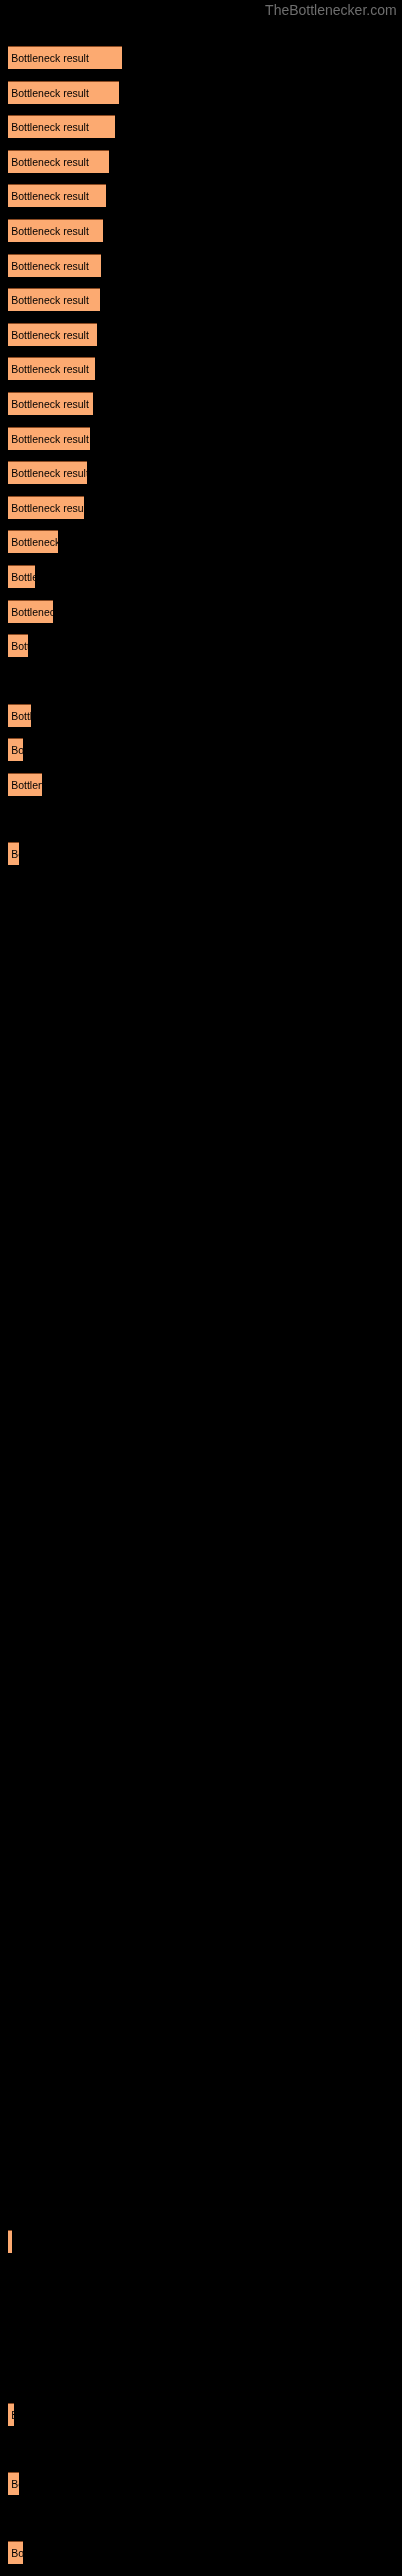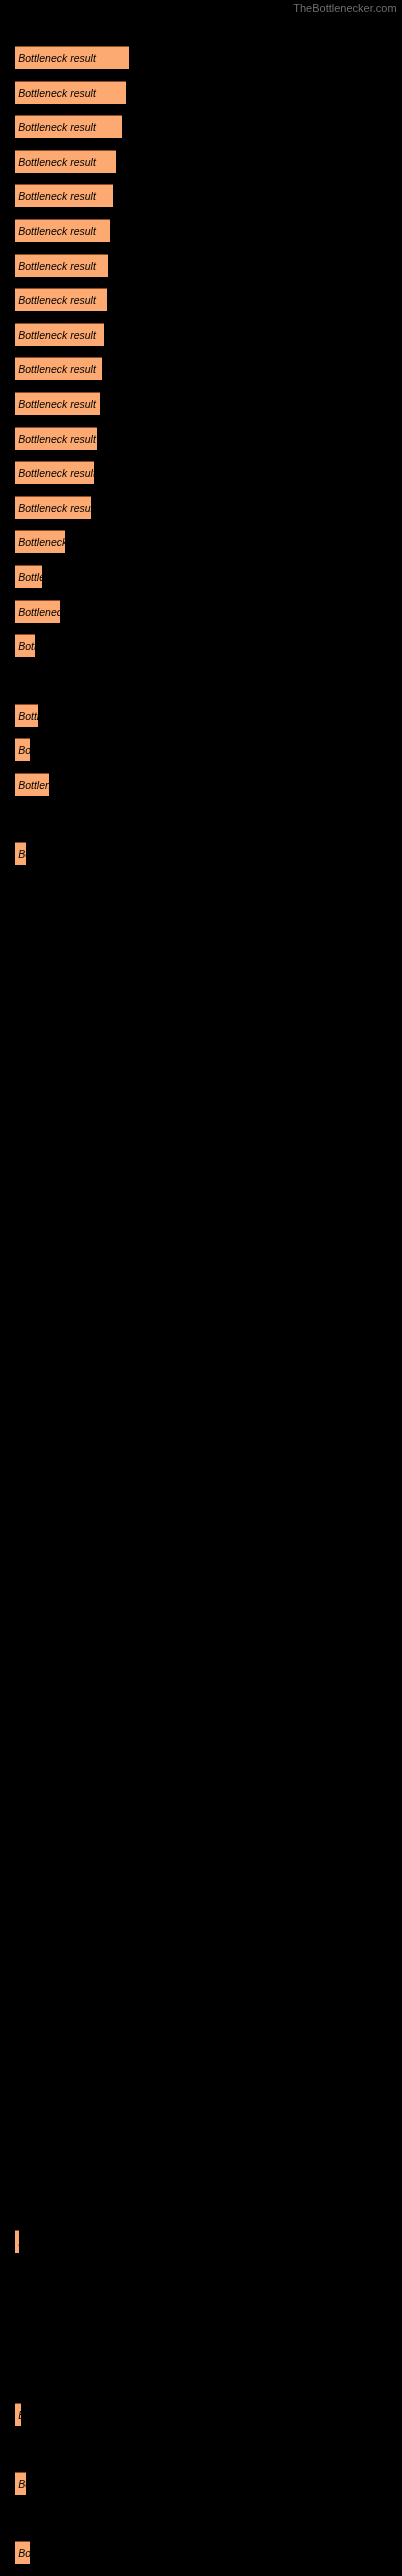--- a/index.html
+++ b/index.html
@@ -19,38 +19,37 @@
     left: 0; top: 0;
     width: 403px;
     height: 2576px;
     background: #000000;
   }
   .watermark {
     position: absolute;
     right: 6.4px;
     top: 1.6px;
     color: #6e6e6e;
-    font-size: 11px;
+    font-size: 14px;
     font-family: "Liberation Sans", sans-serif;
     letter-spacing: 0px;
     white-space: nowrap;
     user-select: none;
   }
   .plot {
     position: absolute;
     left: 0;
     top: 0;
     width: 403px;
     height: 2576px;
   }
   .bar-row {
     position: absolute;
-    left: 11px;
+    left: 4px;
     width: 360px;
-    font-style: italic;
   }
   .bar {
     position: absolute;
     left: 4px;
     top: 0;
     background: #fca濁;
     background: #fcaa71;
     border-top: 1.6px solid #8a4a22;
     box-sizing: border-box;
     overflow: hidden;

